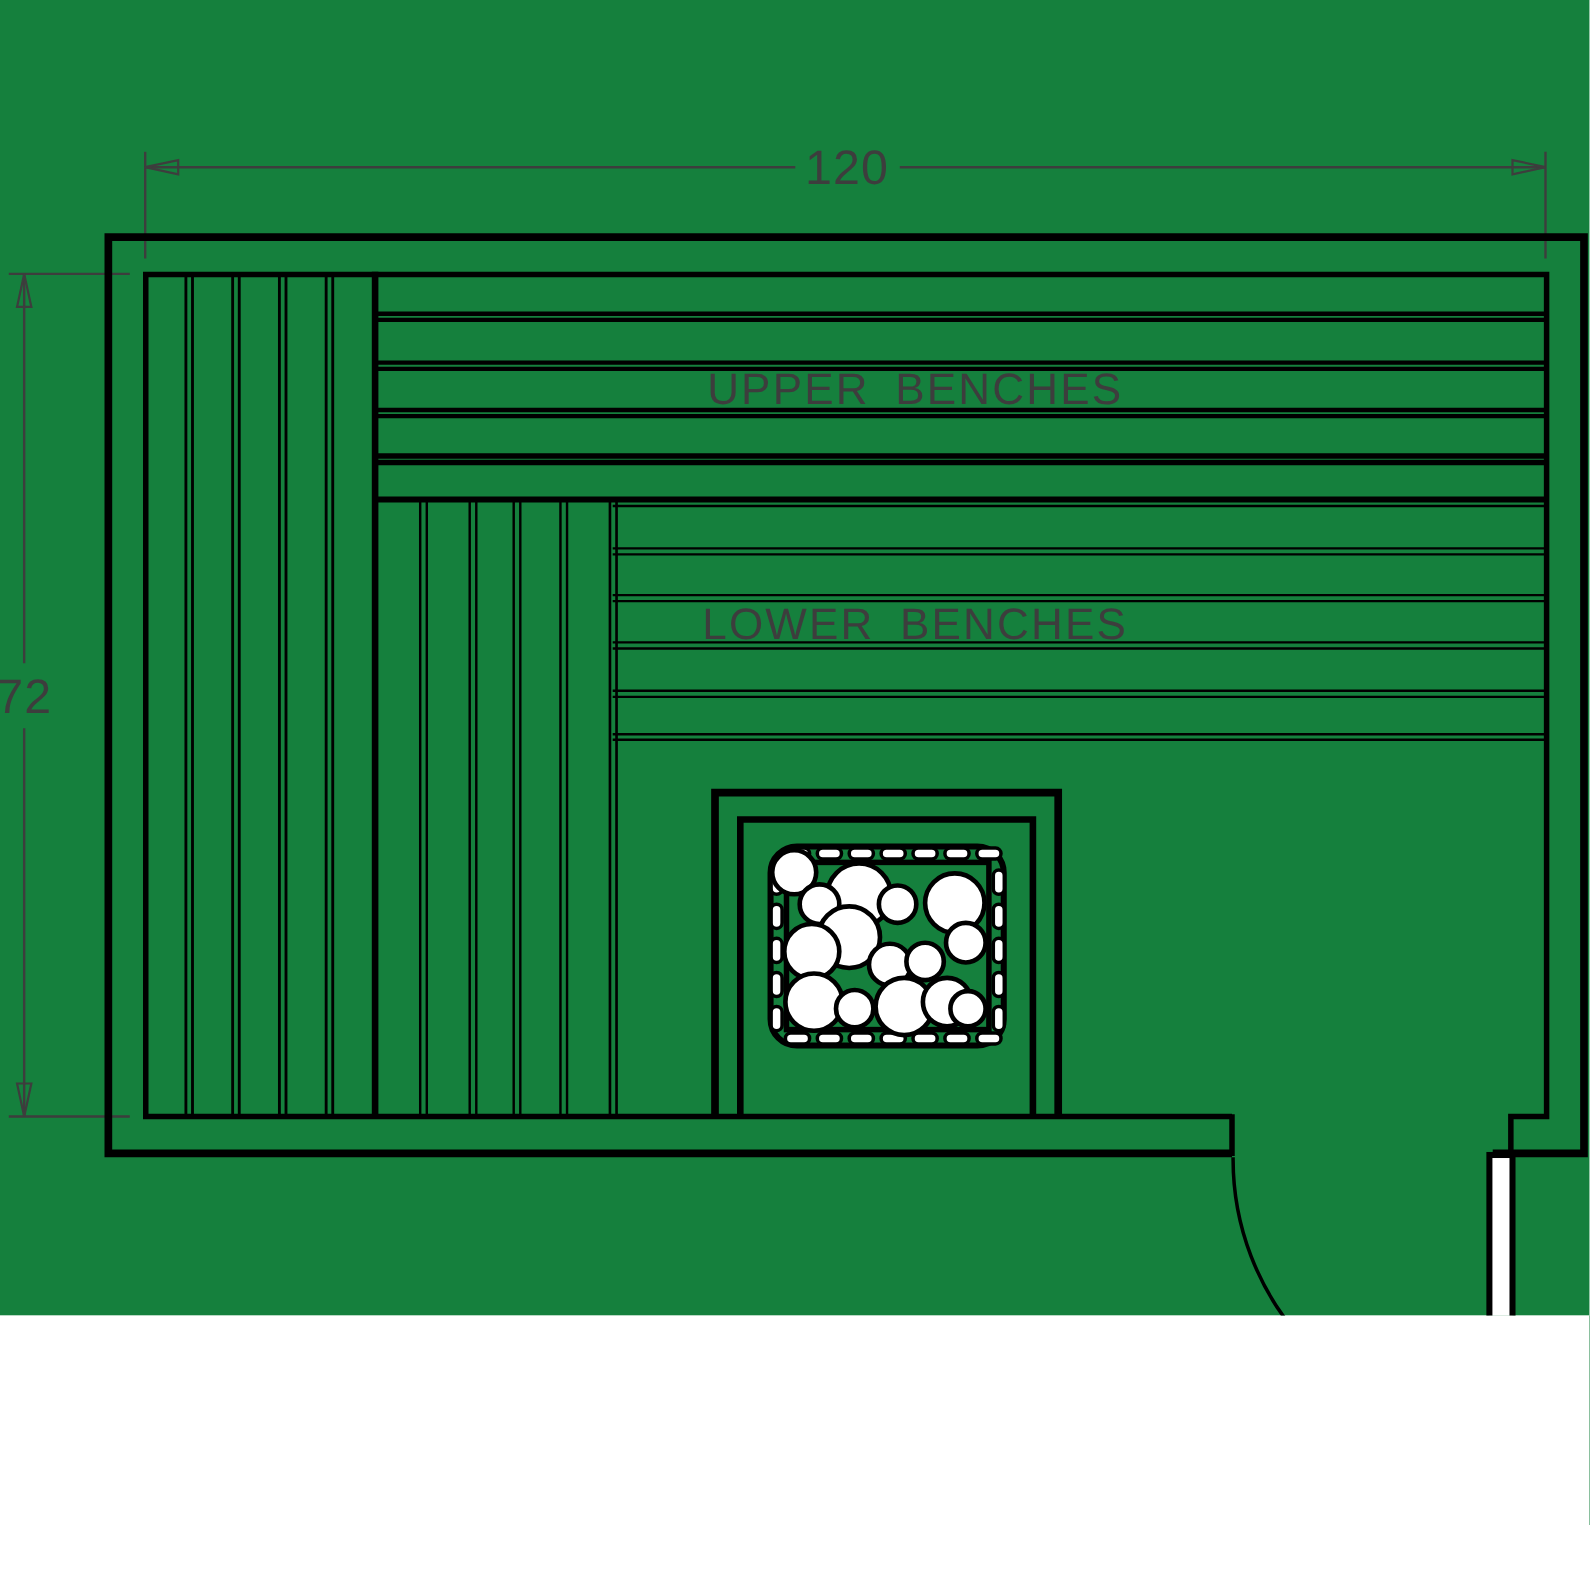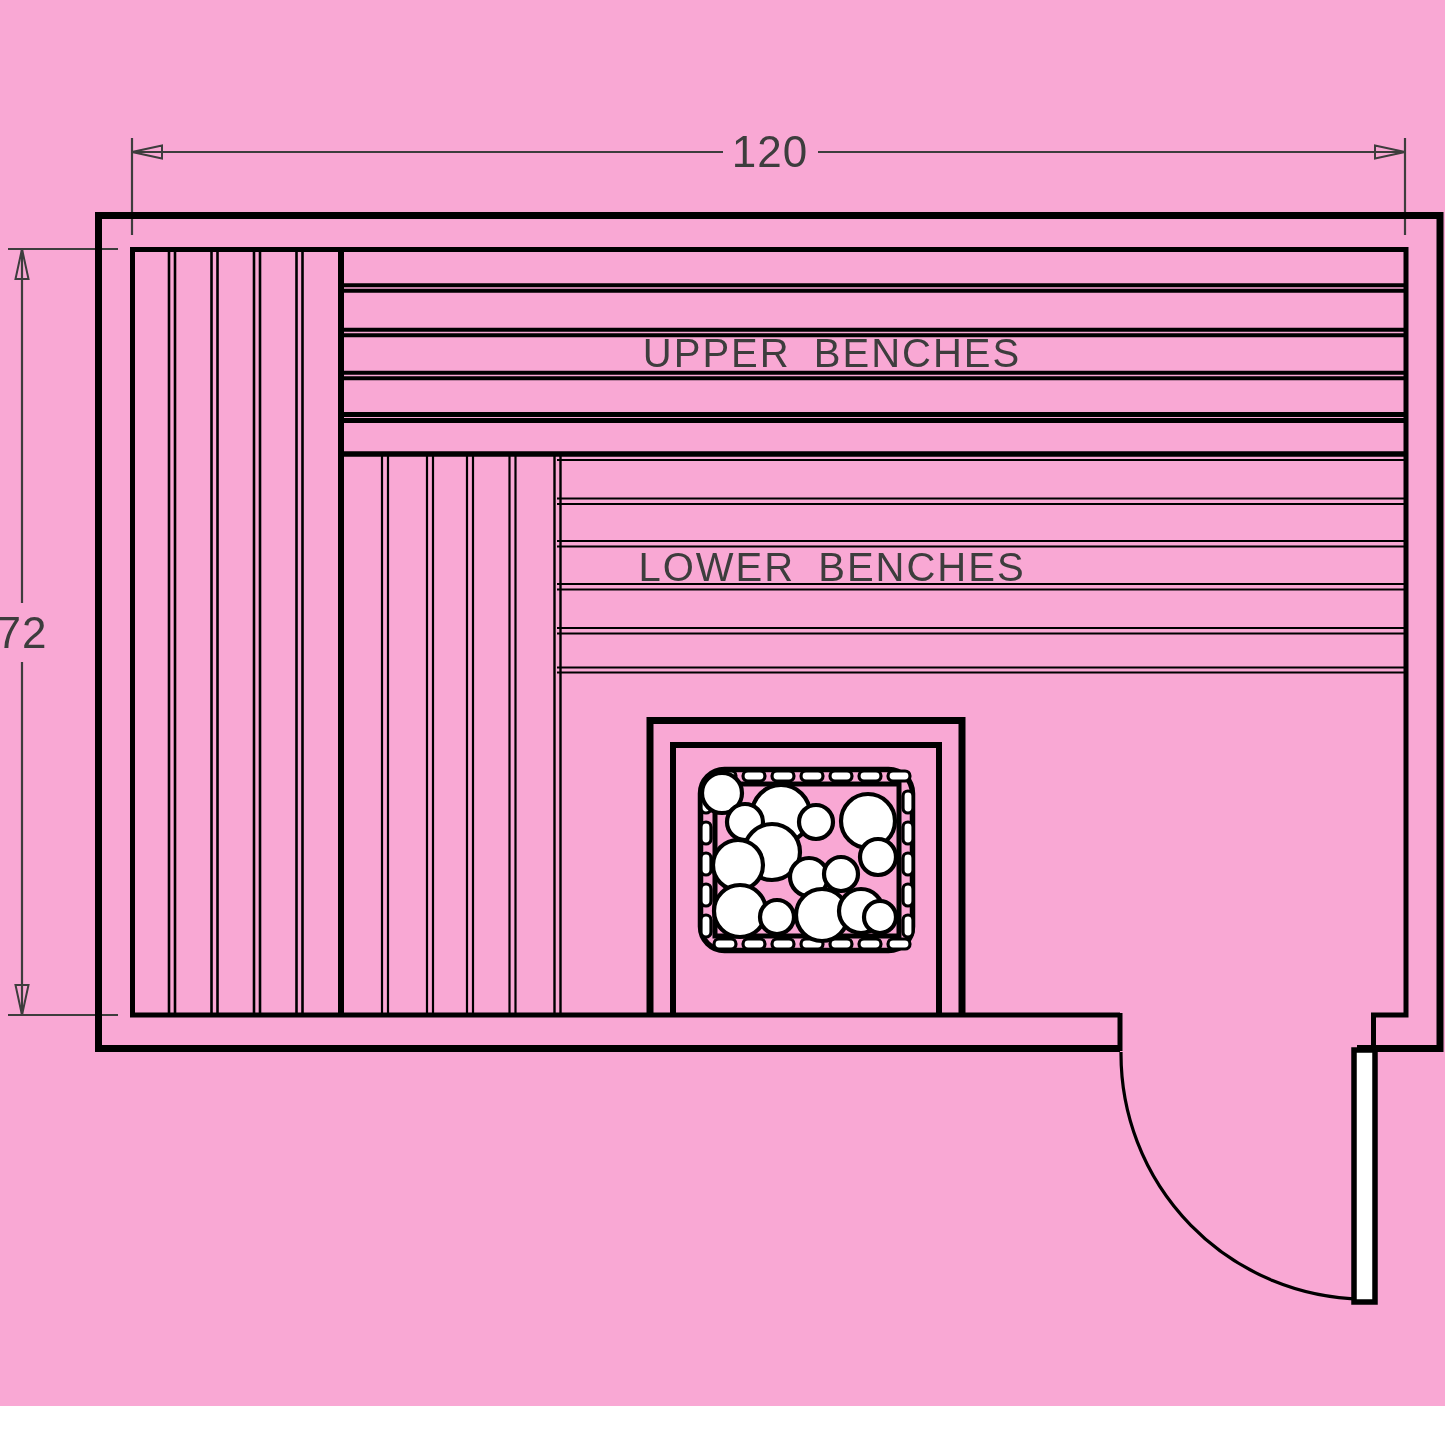--- a/index.html
+++ b/index.html
@@ -1,20 +1,20 @@
 <!DOCTYPE html>
 <html><head>
 <meta charset="utf-8">
 <style>
   html, body { margin: 0; padding: 0; background: #ffffff; }
   .canvas {
     position: relative;
     width: 1445px;
-    height: 1406px;
-    background: #f9a8d4;
+    height: 1196px;
+    background: #15803d;
     font-family: "Liberation Sans", sans-serif;
   }
   svg { display: block; }
   .dim-text {
     font-family: "Liberation Sans", sans-serif;
     font-size: 44px;
     font-weight: 400;
     letter-spacing: 1px;
   }
   .bench-text {

